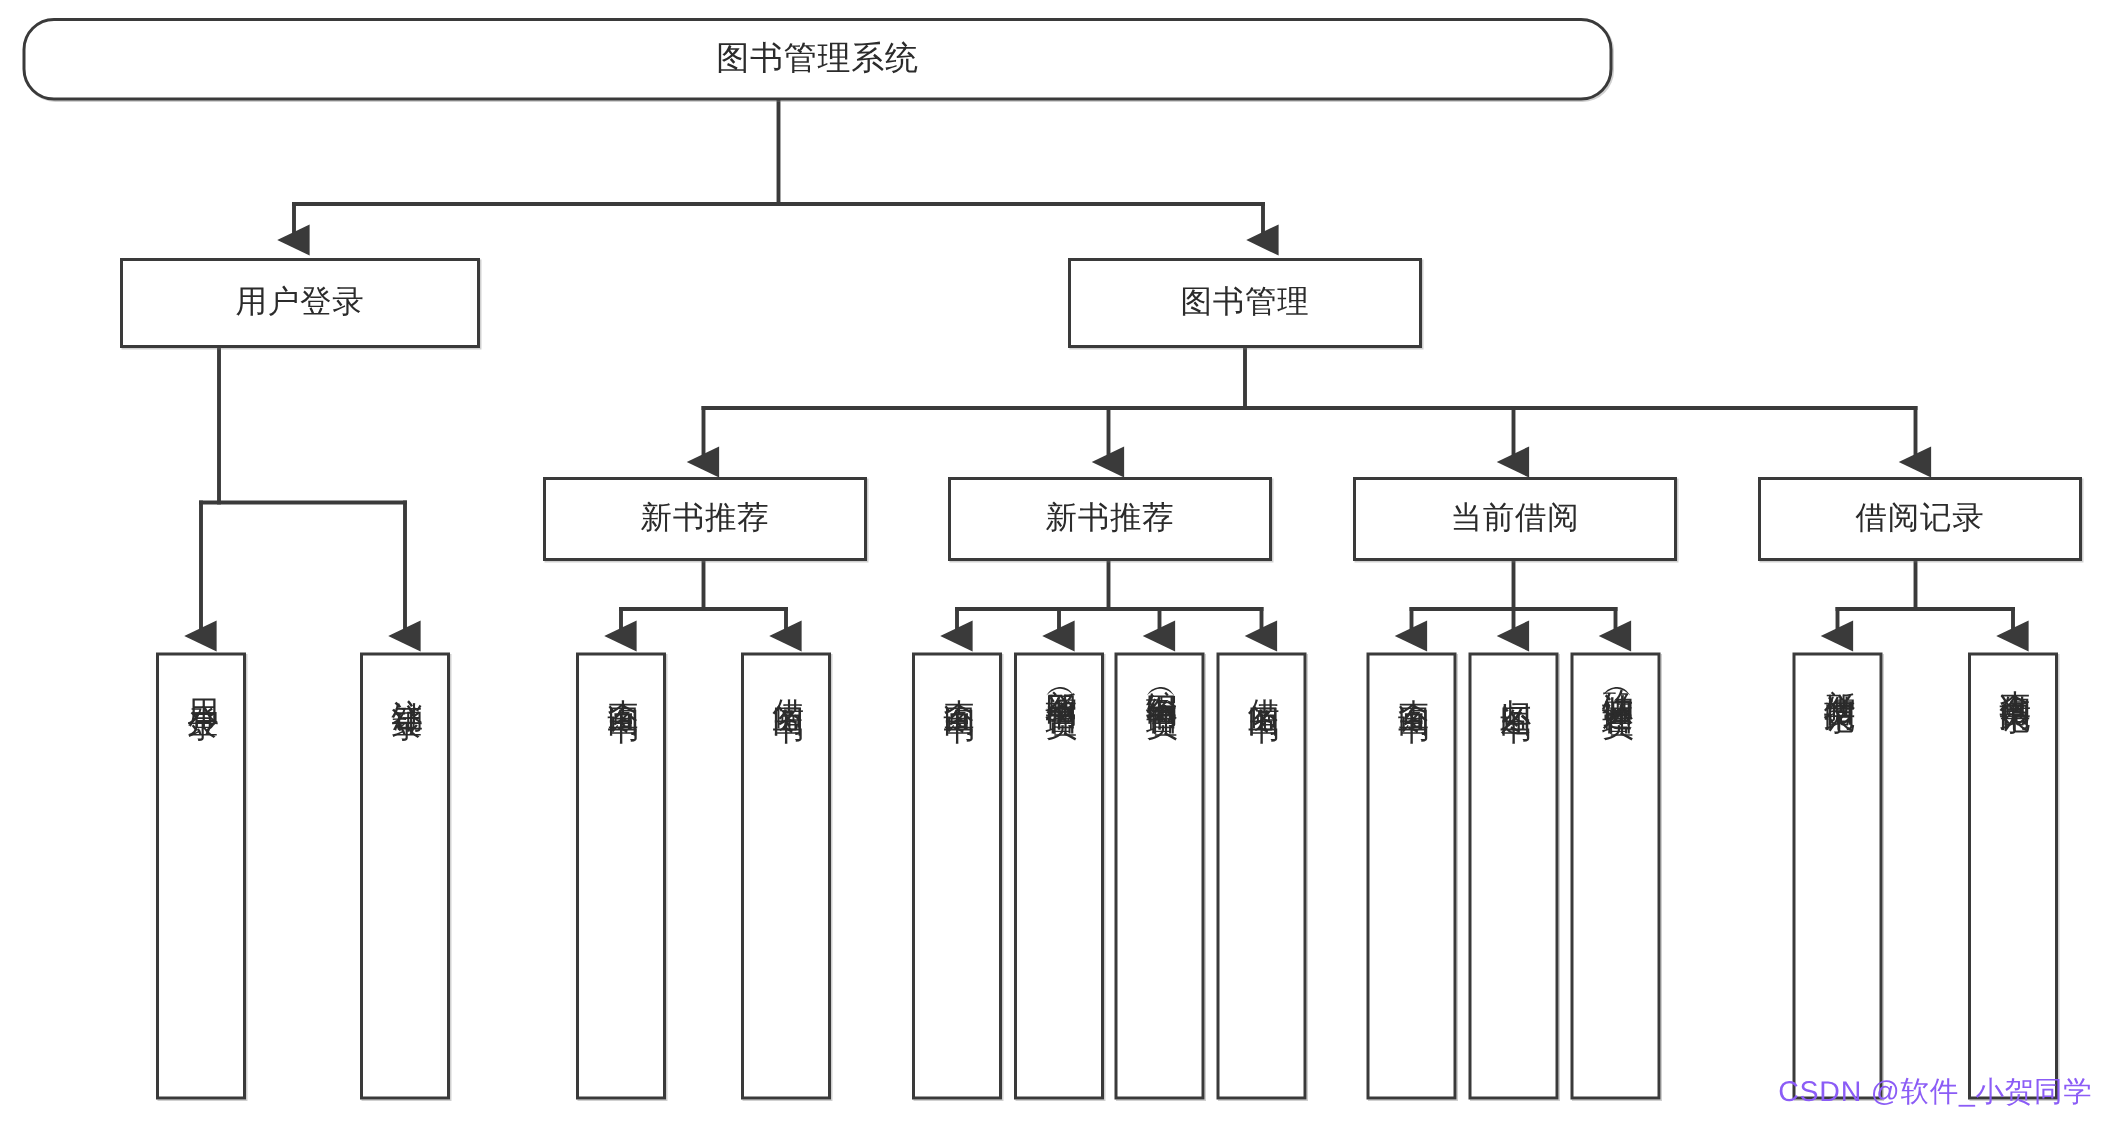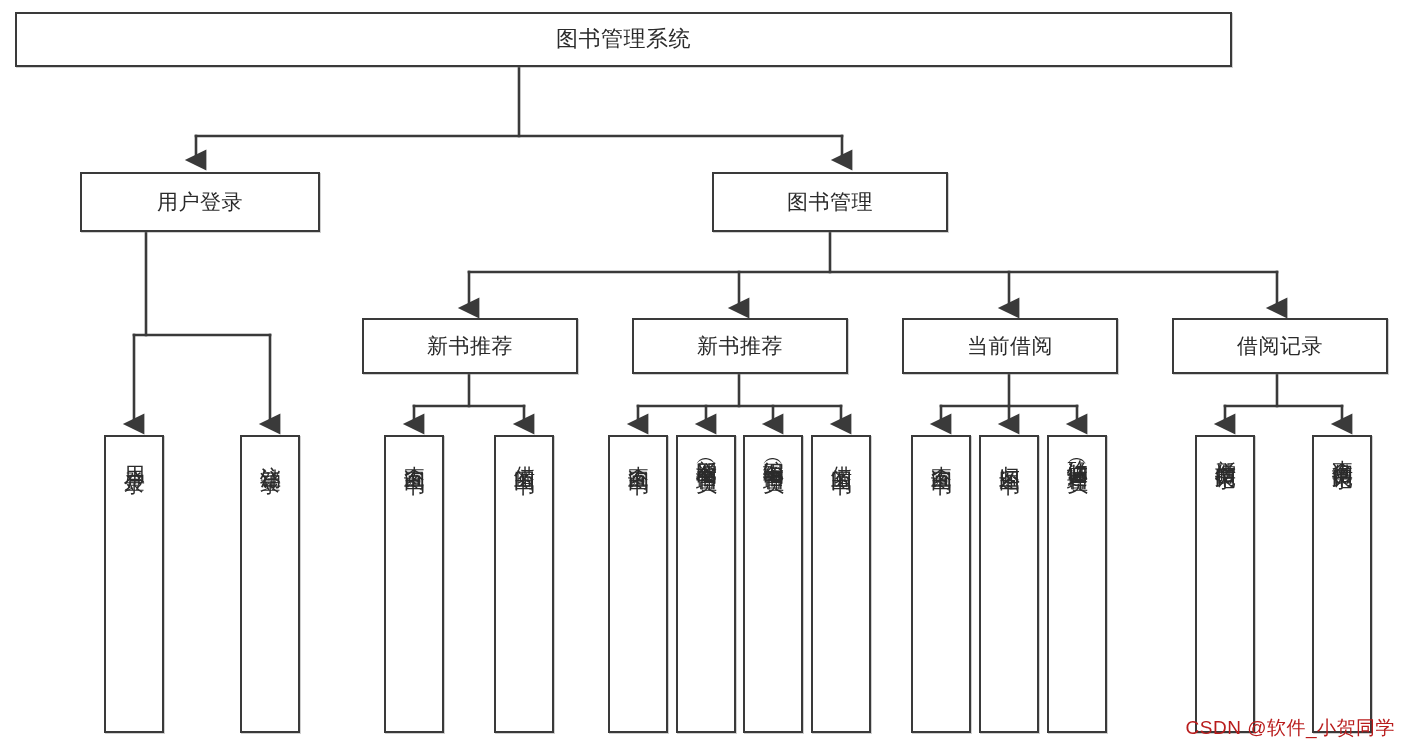--- a/index.html
+++ b/index.html
@@ -68,21 +68,21 @@
   }
   .node.vert.tall-text .node-label {
     letter-spacing: 2px;
     margin-top: 2px;
   }
   .watermark {
     position: absolute;
     right: 10px;
     bottom: 6px;
     font-size: 19px;
-    color: #b91c1c;
+    color: #8b5cf6;
     letter-spacing: 0.5px;
     white-space: nowrap;
     user-select: none;
   }
 </style>
 </head>
 <body>
 
 <div id="diagram-canvas">
 
@@ -129,21 +129,21 @@
       <path d="M1009,406 L1009,424" marker-end="url(#arrowhead)"></path>
       <path d="M1077,406 L1077,424" marker-end="url(#arrowhead)"></path>
 
       <path d="M1277,374 L1277,406"></path>
       <path d="M1225,406 L1342,406"></path>
       <path d="M1225,406 L1225,424" marker-end="url(#arrowhead)"></path>
       <path d="M1342,406 L1342,424" marker-end="url(#arrowhead)"></path>
     </g>
   </svg>
 
-  <div class="node horiz root" style="left:15px; top:12px; width:1217px; height:55px;">
+  <div class="node horiz root" style="left:15px; top:12px; width:1060px; height:55px;border-radius:21px;">
     <span class="node-label">图书管理系统</span>
   </div>
 
   <div class="node horiz" style="left:80px; top:172px; width:240px; height:60px;">
     <span class="node-label">用户登录</span>
   </div>
 
   <div class="node horiz" style="left:712px; top:172px; width:236px; height:60px;">
     <span class="node-label">图书管理</span>
   </div>

